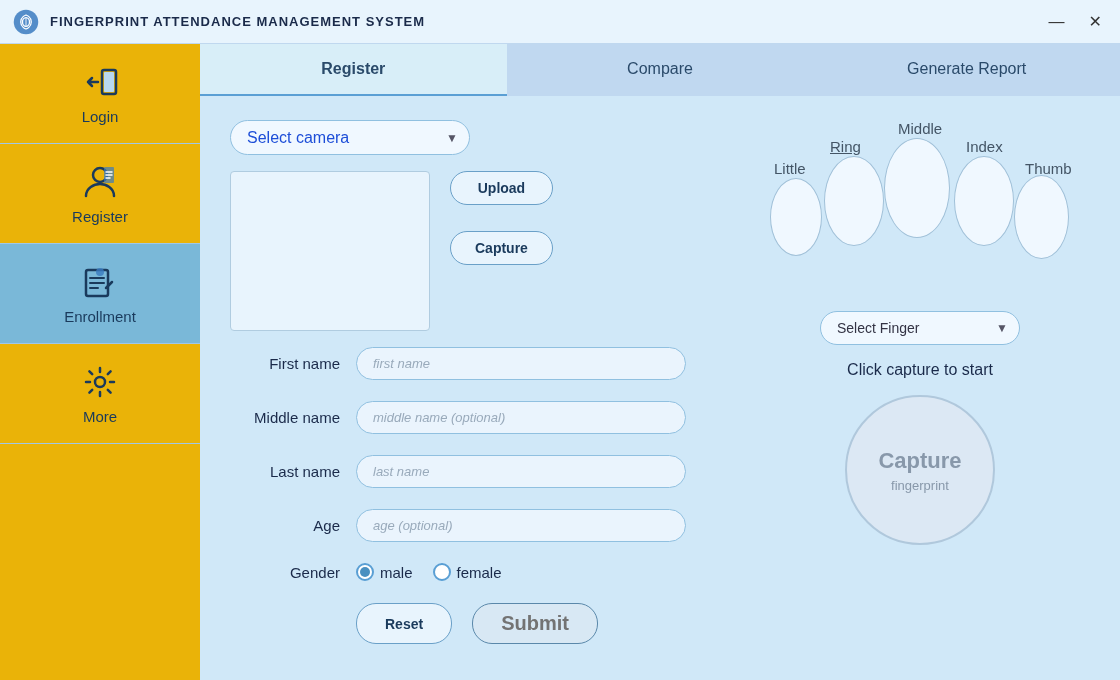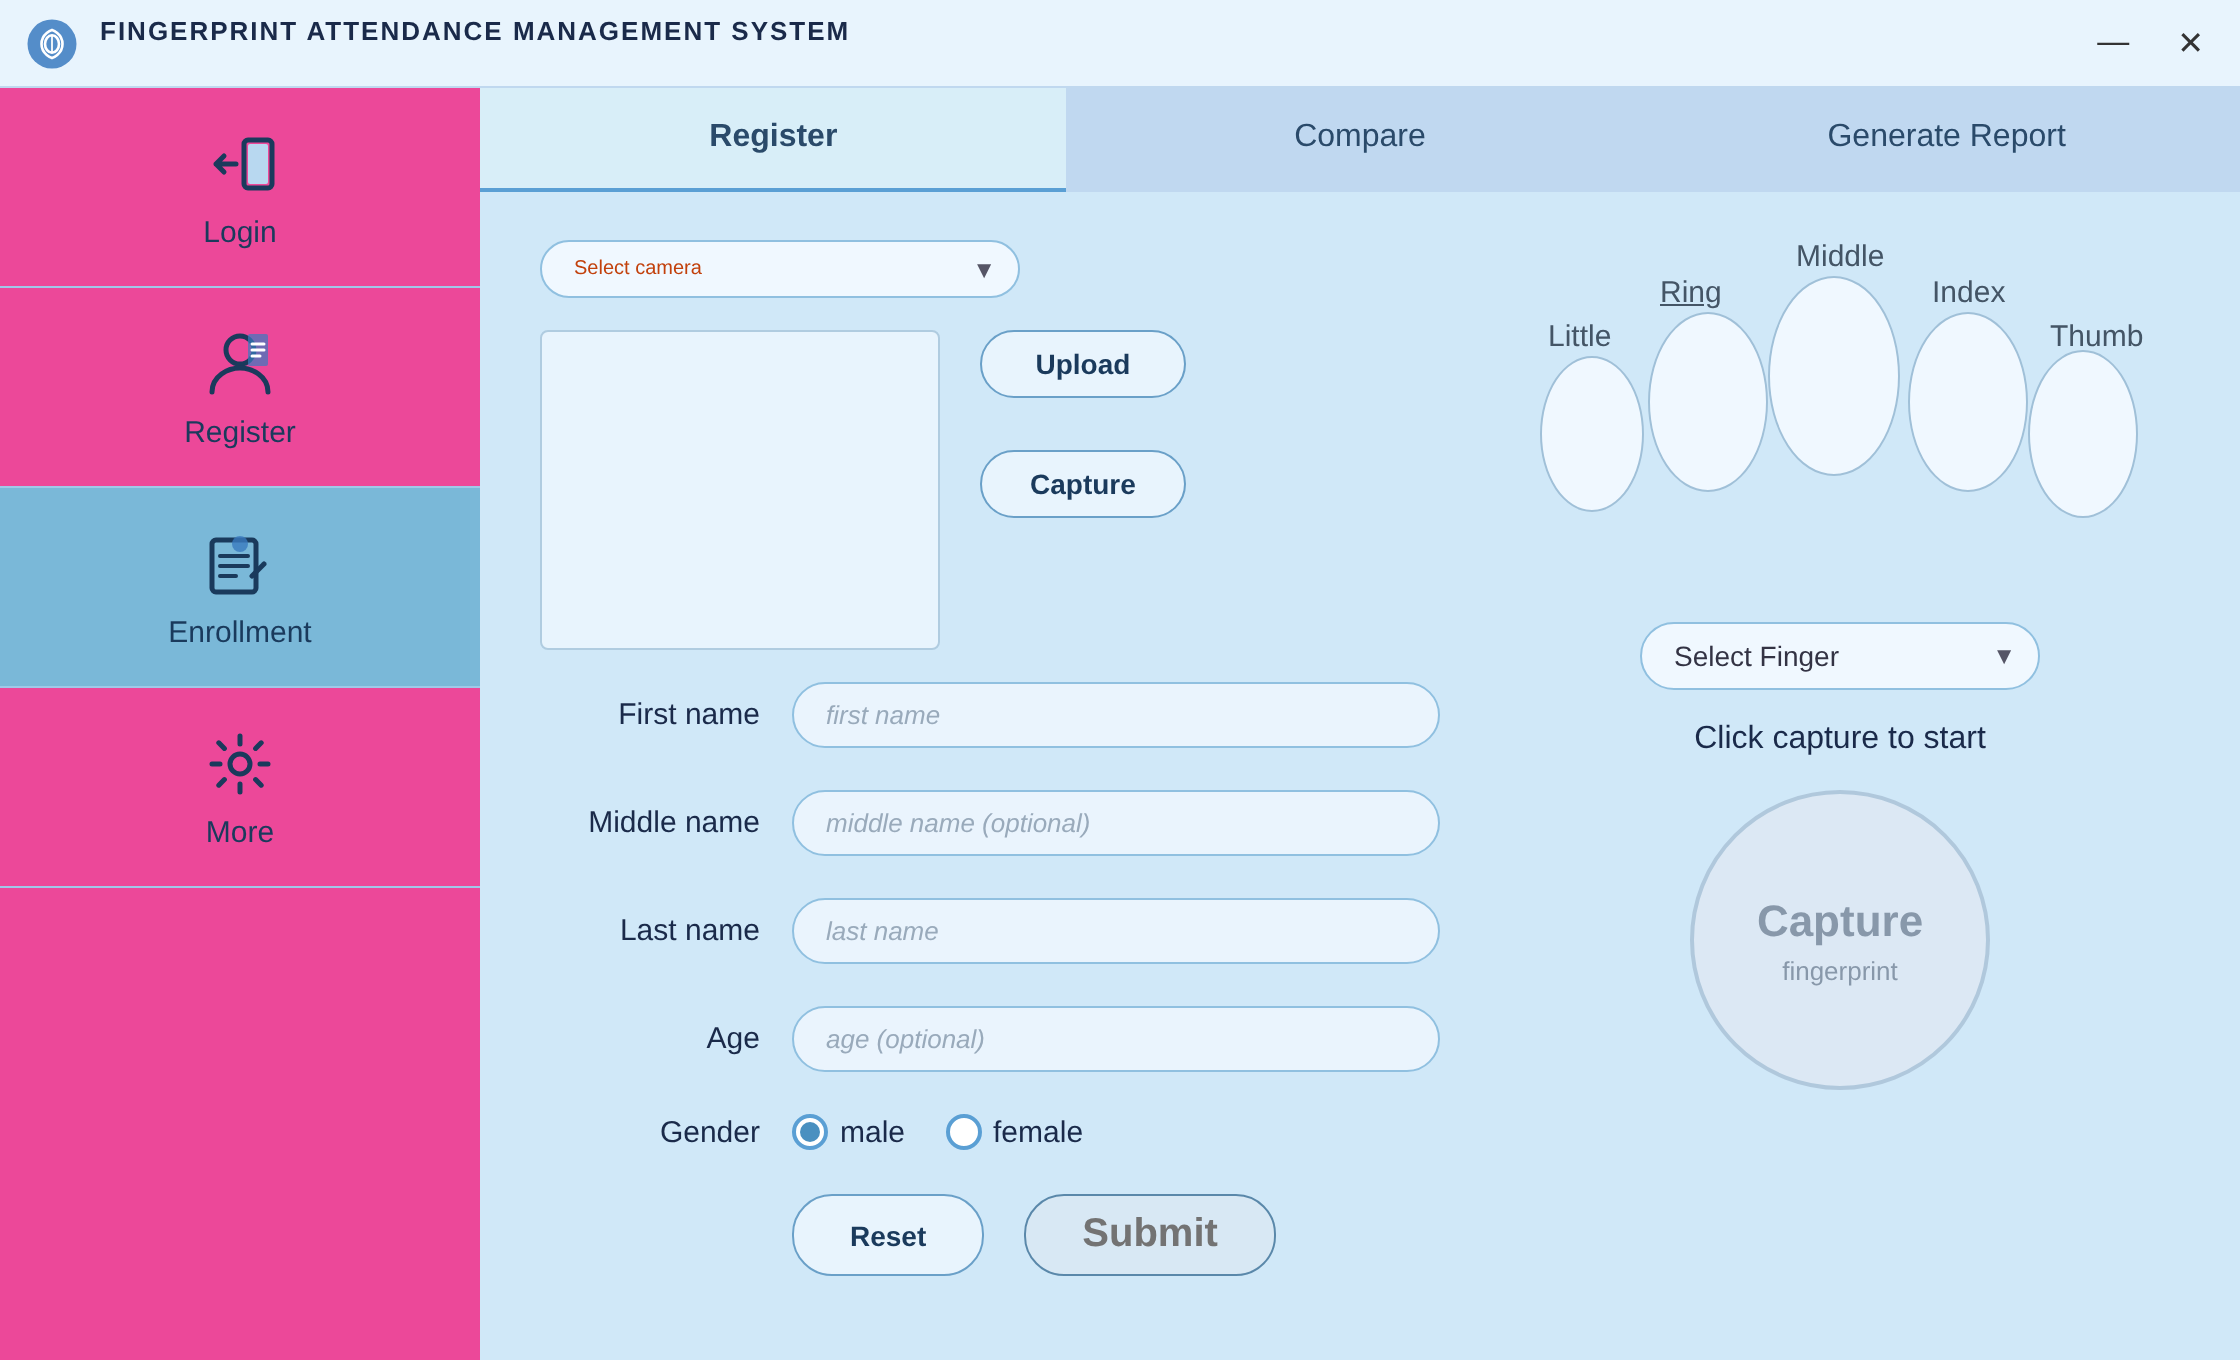--- a/index.html
+++ b/index.html
@@ -19,21 +19,21 @@
       height: 44px;
       display: flex;
       align-items: center;
       justify-content: space-between;
       padding: 0 12px;
       border-bottom: 1px solid #c0d8ef;
       flex-shrink: 0;
     }
     .titlebar-left {
       display: flex;
-      align-items: flex-start;
+      align-items: center;
       gap: 10px;
     }
     .titlebar-icon {
       width: 28px;
       height: 28px;
     }
     .titlebar-title {
       font-size: 13px;
       font-weight: 600;
       letter-spacing: 1px;
@@ -54,22 +54,22 @@
 
     
     .main-layout {
       display: flex;
       flex: 1;
       overflow: hidden;
     }
 
     
     .sidebar {
-      width: 240px;
-      background: #ec4899;
+      width: 200px;
+      background: #eab308;
       display: flex;
       flex-direction: column;
       flex-shrink: 0;
     }
     .sidebar-item {
       display: flex;
       flex-direction: column;
       align-items: center;
       justify-content: center;
       padding: 18px 0;
@@ -144,22 +144,22 @@
     .camera-select-wrapper {
       position: relative;
       width: 240px;
     }
     .camera-select {
       width: 100%;
       padding: 8px 36px 8px 16px;
       border-radius: 20px;
       border: 1px solid #90c0e0;
       background: #f0f8ff;
-      font-size: 10px;
-      color: #c2410c;
+      font-size: 16px;
+      color: #1d4ed8;
       appearance: none;
       cursor: pointer;
       outline: none;
     }
     .camera-select-arrow {
       position: absolute;
       right: 12px;
       top: 50%;
       transform: translateY(-50%);
       pointer-events: none;

